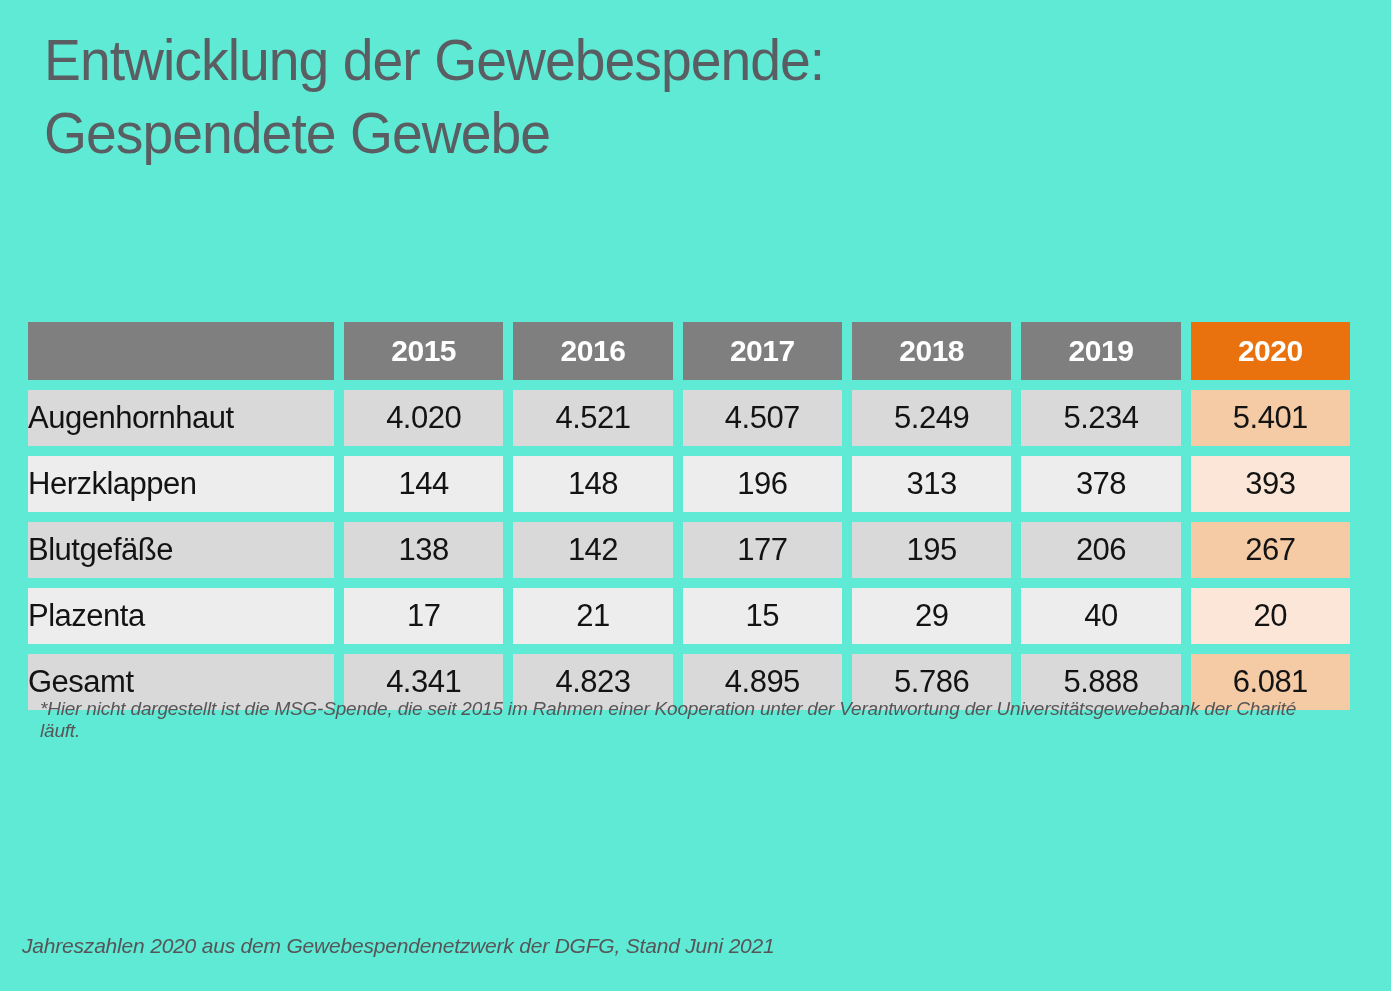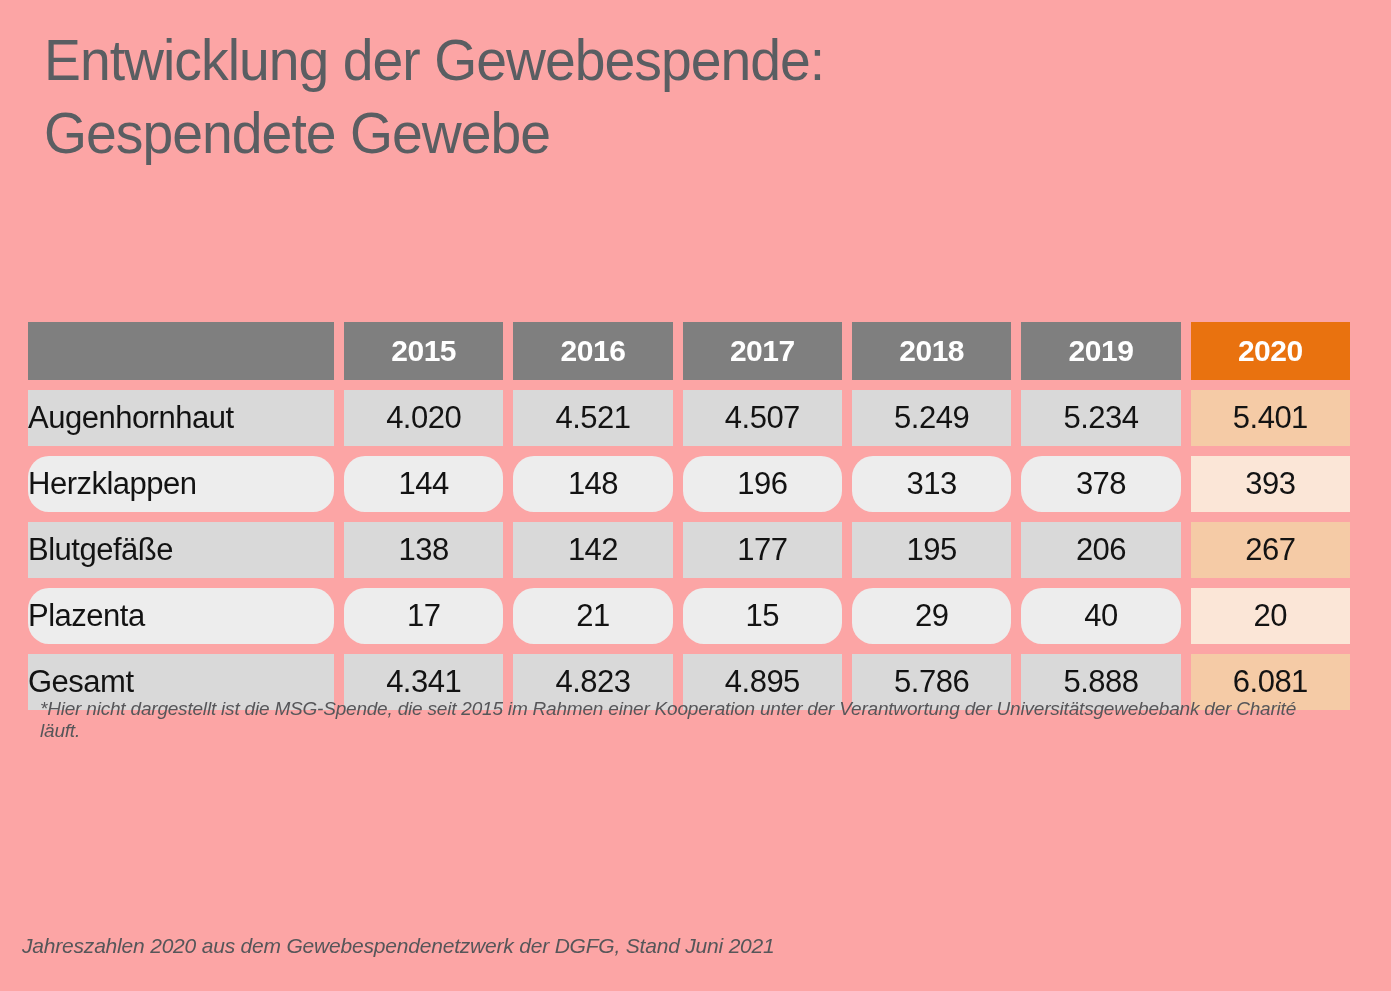--- a/index.html
+++ b/index.html
@@ -1,20 +1,20 @@
 <!DOCTYPE html>
 <html lang="de" style="--header-gray: #7f7f7f; --highlight-orange: #e9720f; --row-dark: #d9d9d9; --row-light: #ededed; --hl-row-dark: #f5cba6; --hl-row-light: #fbe6d7; --title-gray: #5a5e62; --note-gray: #565659; --cell-text: #131313;"><head>
 <meta charset="utf-8">
 <style>
   html, body { margin: 0; padding: 0; background: #ffffff; }
   .slide {
     position: relative;
     width: 1391px;
     height: 991px;
-    background: #fca5a5;
+    background: #5eead4;
     overflow: hidden;
     font-family: "Liberation Sans", "DejaVu Sans", sans-serif;
   }
   .slide-title {
     position: absolute;
     left: 44px;
     top: 24px;
     margin: 0;
     font-size: 57px;
     line-height: 73px;
@@ -48,21 +48,21 @@
     background: var(--header-gray, #7f7f7f);
     color: #ffffff;
     font-weight: bold;
     font-size: 30px;
   }
   .cell.hdr.orange { background: var(--highlight-orange, #e9720f); }
   .cell.label {
     justify-content: flex-start;
   }
   .cell.row-dark  { background: var(--row-dark, #d9d9d9); }
-  .cell.row-light { background: var(--row-light, #ededed); border-radius: 21px; }
+  .cell.row-light { background: var(--row-light, #ededed); }
   .cell.peach-dark  { background: var(--hl-row-dark, #f5cba6); }
   .cell.peach-light { background: var(--hl-row-light, #fbe6d7); }
   .footnote {
     position: absolute;
     left: 40px;
     top: 698px;
     width: 1300px;
     font-size: 19px;
     font-style: italic;
     letter-spacing: -0.2px;

